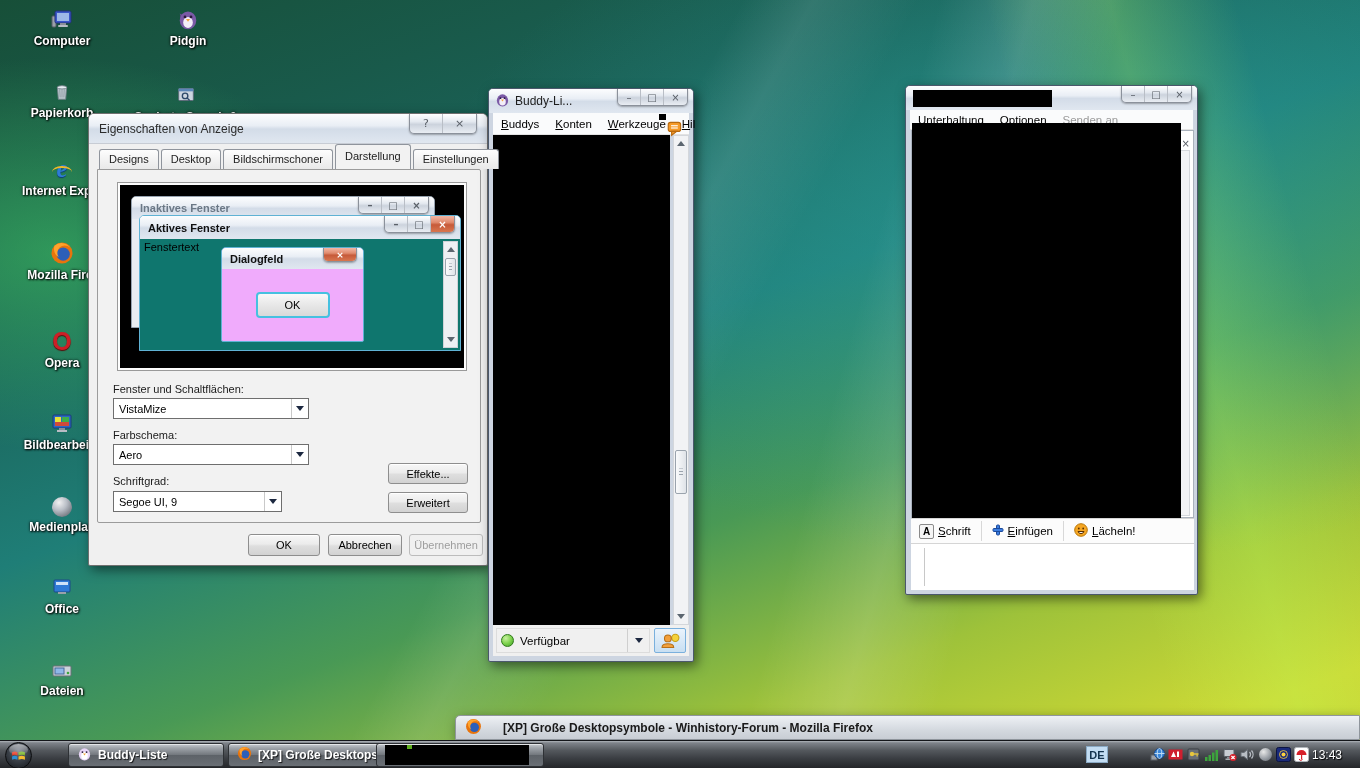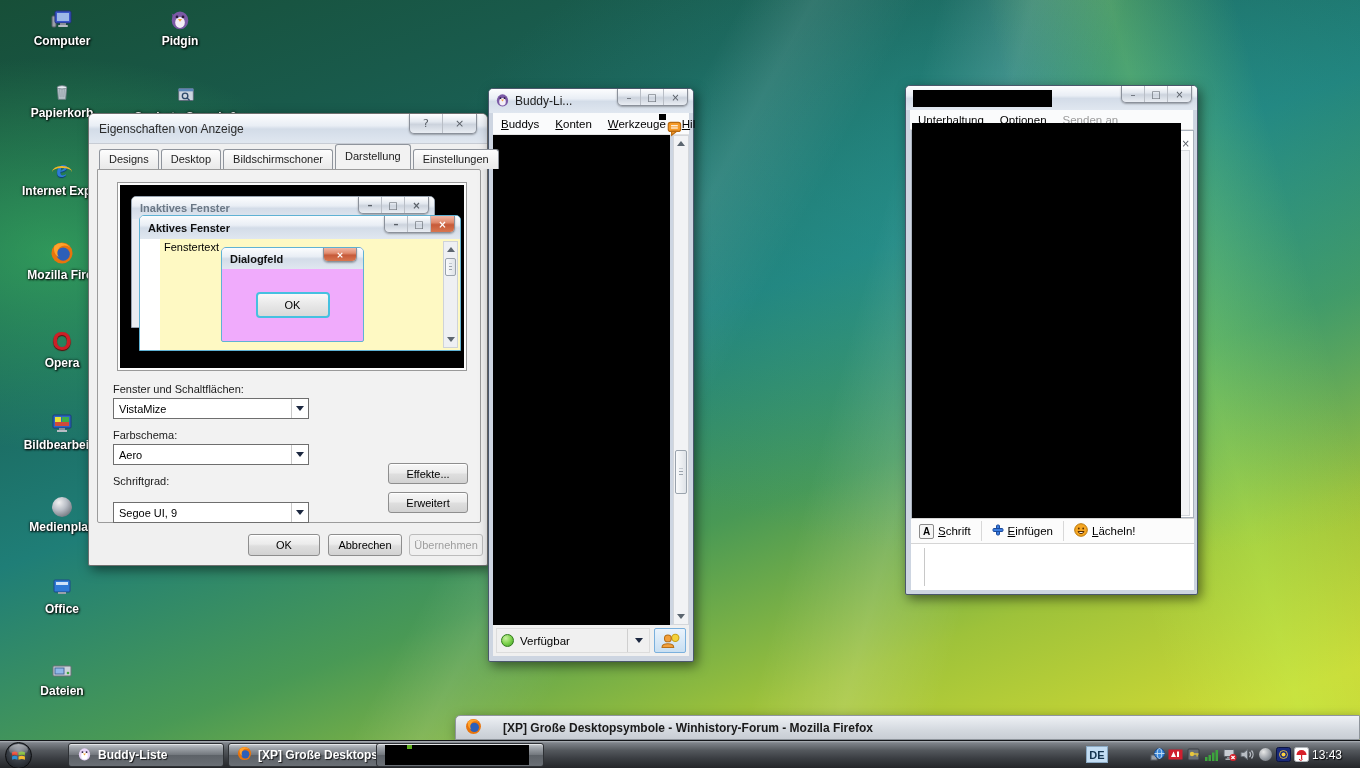--- a/index.html
+++ b/index.html
@@ -54,21 +54,21 @@
   .tabpage{position:absolute;left:8px;top:55px;width:384px;height:354px;background:#f2f2f2;
     border:1px solid #9b9b9b;border-radius:0 2px 2px 2px;}
   .preview{position:absolute;left:20px;top:13px;width:348px;height:187px;background:#000;
     border:2px solid #fdfdfd;box-shadow:0 0 0 1px #9a9a9a;}
   .pv-tb{position:relative;display:flex;align-items:center;padding:0 8px;font-weight:bold;}
   .pv-win{position:absolute;border-radius:5px 5px 0 0;}
   .pv-inactive{left:11px;top:11px;width:304px;height:132px;background:#e9edf2;border:1px solid #97a3b0;}
   .pv-inactive .pv-tb{height:22px;color:#6b7886;font-size:11px;border-radius:4px 4px 0 0;}
   .pv-active{left:19px;top:30px;width:322px;height:136px;background:#fff;border:1px solid #5fb2d4;}
   .pv-active .pv-tb{height:23px;color:#101010;font-size:11px;border-radius:4px 4px 0 0;}
-  .pv-body{position:absolute;left:0;right:0;top:23px;bottom:0;background:#fef9c3;margin-left:20px;}
+  .pv-body{position:absolute;left:0;right:0;top:23px;bottom:0;background:#0f766e;}
   .pv-text{position:absolute;left:4px;top:2px;font-size:11px;}
   .pv-sb{position:absolute;right:2px;top:2px;bottom:2px;width:15px;background:#eef0f3;border:1px solid #cfd3d8;}
   .pv-dlgbox{position:absolute;left:101px;top:62px;width:143px;height:95px;background:#f0abfc;
     border:1px solid #5fb2d4;border-radius:5px 5px 2px 2px;}
   .pv-dlgbox .pv-tb{height:21px;font-size:11px;color:#101010;border-radius:4px 4px 0 0;}
   .pv-ok{position:absolute;left:50%;transform:translateX(-50%);top:44px;width:74px;height:26px;
     border:2px solid #46c0e0;border-radius:4px;display:flex;align-items:center;justify-content:center;
     background:linear-gradient(180deg,#f8f8f8,#e9e9e9 45%,#d9d9d9);font-size:11px;}
   .fld-label{position:absolute;font-size:11px;color:#1a1a1a;}
   .combo{position:absolute;height:21px;background:#fff;border:1px solid #6e6e6e;
@@ -161,21 +161,21 @@
         <svg width="24" height="24" viewBox="0 0 24 24">
           <rect x="2" y="9" width="4" height="11" rx="1" fill="#9aa0aa" stroke="#5a5f68"></rect>
           <rect x="5" y="4" width="16" height="12" rx="1.5" fill="#3a57c9" stroke="#22307a"></rect>
           <rect x="7" y="6" width="12" height="8" fill="#9db8e8"></rect>
           <rect x="10" y="16" width="6" height="2" fill="#8a8f98"></rect>
           <rect x="8" y="18" width="10" height="2" rx="1" fill="#b8bcc4"></rect>
         </svg>
       </div>
     <div class="lbl">Computer</div>
   </div>
-  <div class="dicon" style="left:132px;top:4px">
+  <div class="dicon" style="left:140px;top:4px">
     <div class="ic">
         <svg width="22" height="24" viewBox="0 0 16 16">
           <path d="M2 4 L6 6 L3 8 Z" fill="#6a4d94"></path>
           <ellipse cx="8" cy="9" rx="6" ry="6.5" fill="#7b5aa6"></ellipse>
           <ellipse cx="8" cy="10.5" rx="3.5" ry="4" fill="#f3eef8"></ellipse>
           <circle cx="5.8" cy="6.5" r="1" fill="#2a1a3a"></circle>
           <circle cx="10.2" cy="6.5" r="1" fill="#2a1a3a"></circle>
           <polygon points="6.5,8 9.5,8 8,10" fill="#f2a33c"></polygon>
         </svg>
       </div>
@@ -333,21 +333,21 @@
     <div class="combo" style="left:24px;top:284px;width:196px">
       <span>VistaMize</span>
       <span class="combo-arrow"></span>
     </div>
     <div class="fld-label" style="left:24px;top:315px">Farbschema:</div>
     <div class="combo" style="left:24px;top:330px;width:196px">
       <span>Aero</span>
       <span class="combo-arrow"></span>
     </div>
     <div class="fld-label" style="left:24px;top:361px">Schriftgrad:</div>
-    <div class="combo" style="left:24px;top:388px;width:196px">
+    <div class="combo" style="left:24px;top:377px;width:169px">
       <span>Segoe UI, 9</span>
       <span class="combo-arrow"></span>
     </div>
     <div class="btn" style="left:299px;top:349px;width:80px;height:21px">Effekte...</div>
     <div class="btn" style="left:299px;top:378px;width:80px;height:21px">Erweitert</div>
     <div class="btn" style="left:159px;top:420px;width:72px;height:22px">OK</div>
     <div class="btn" style="left:239px;top:420px;width:74px;height:22px">Abbrechen</div>
     <div class="btn disabled" style="left:320px;top:420px;width:74px;height:22px">Übernehmen</div>
   </div>
 

